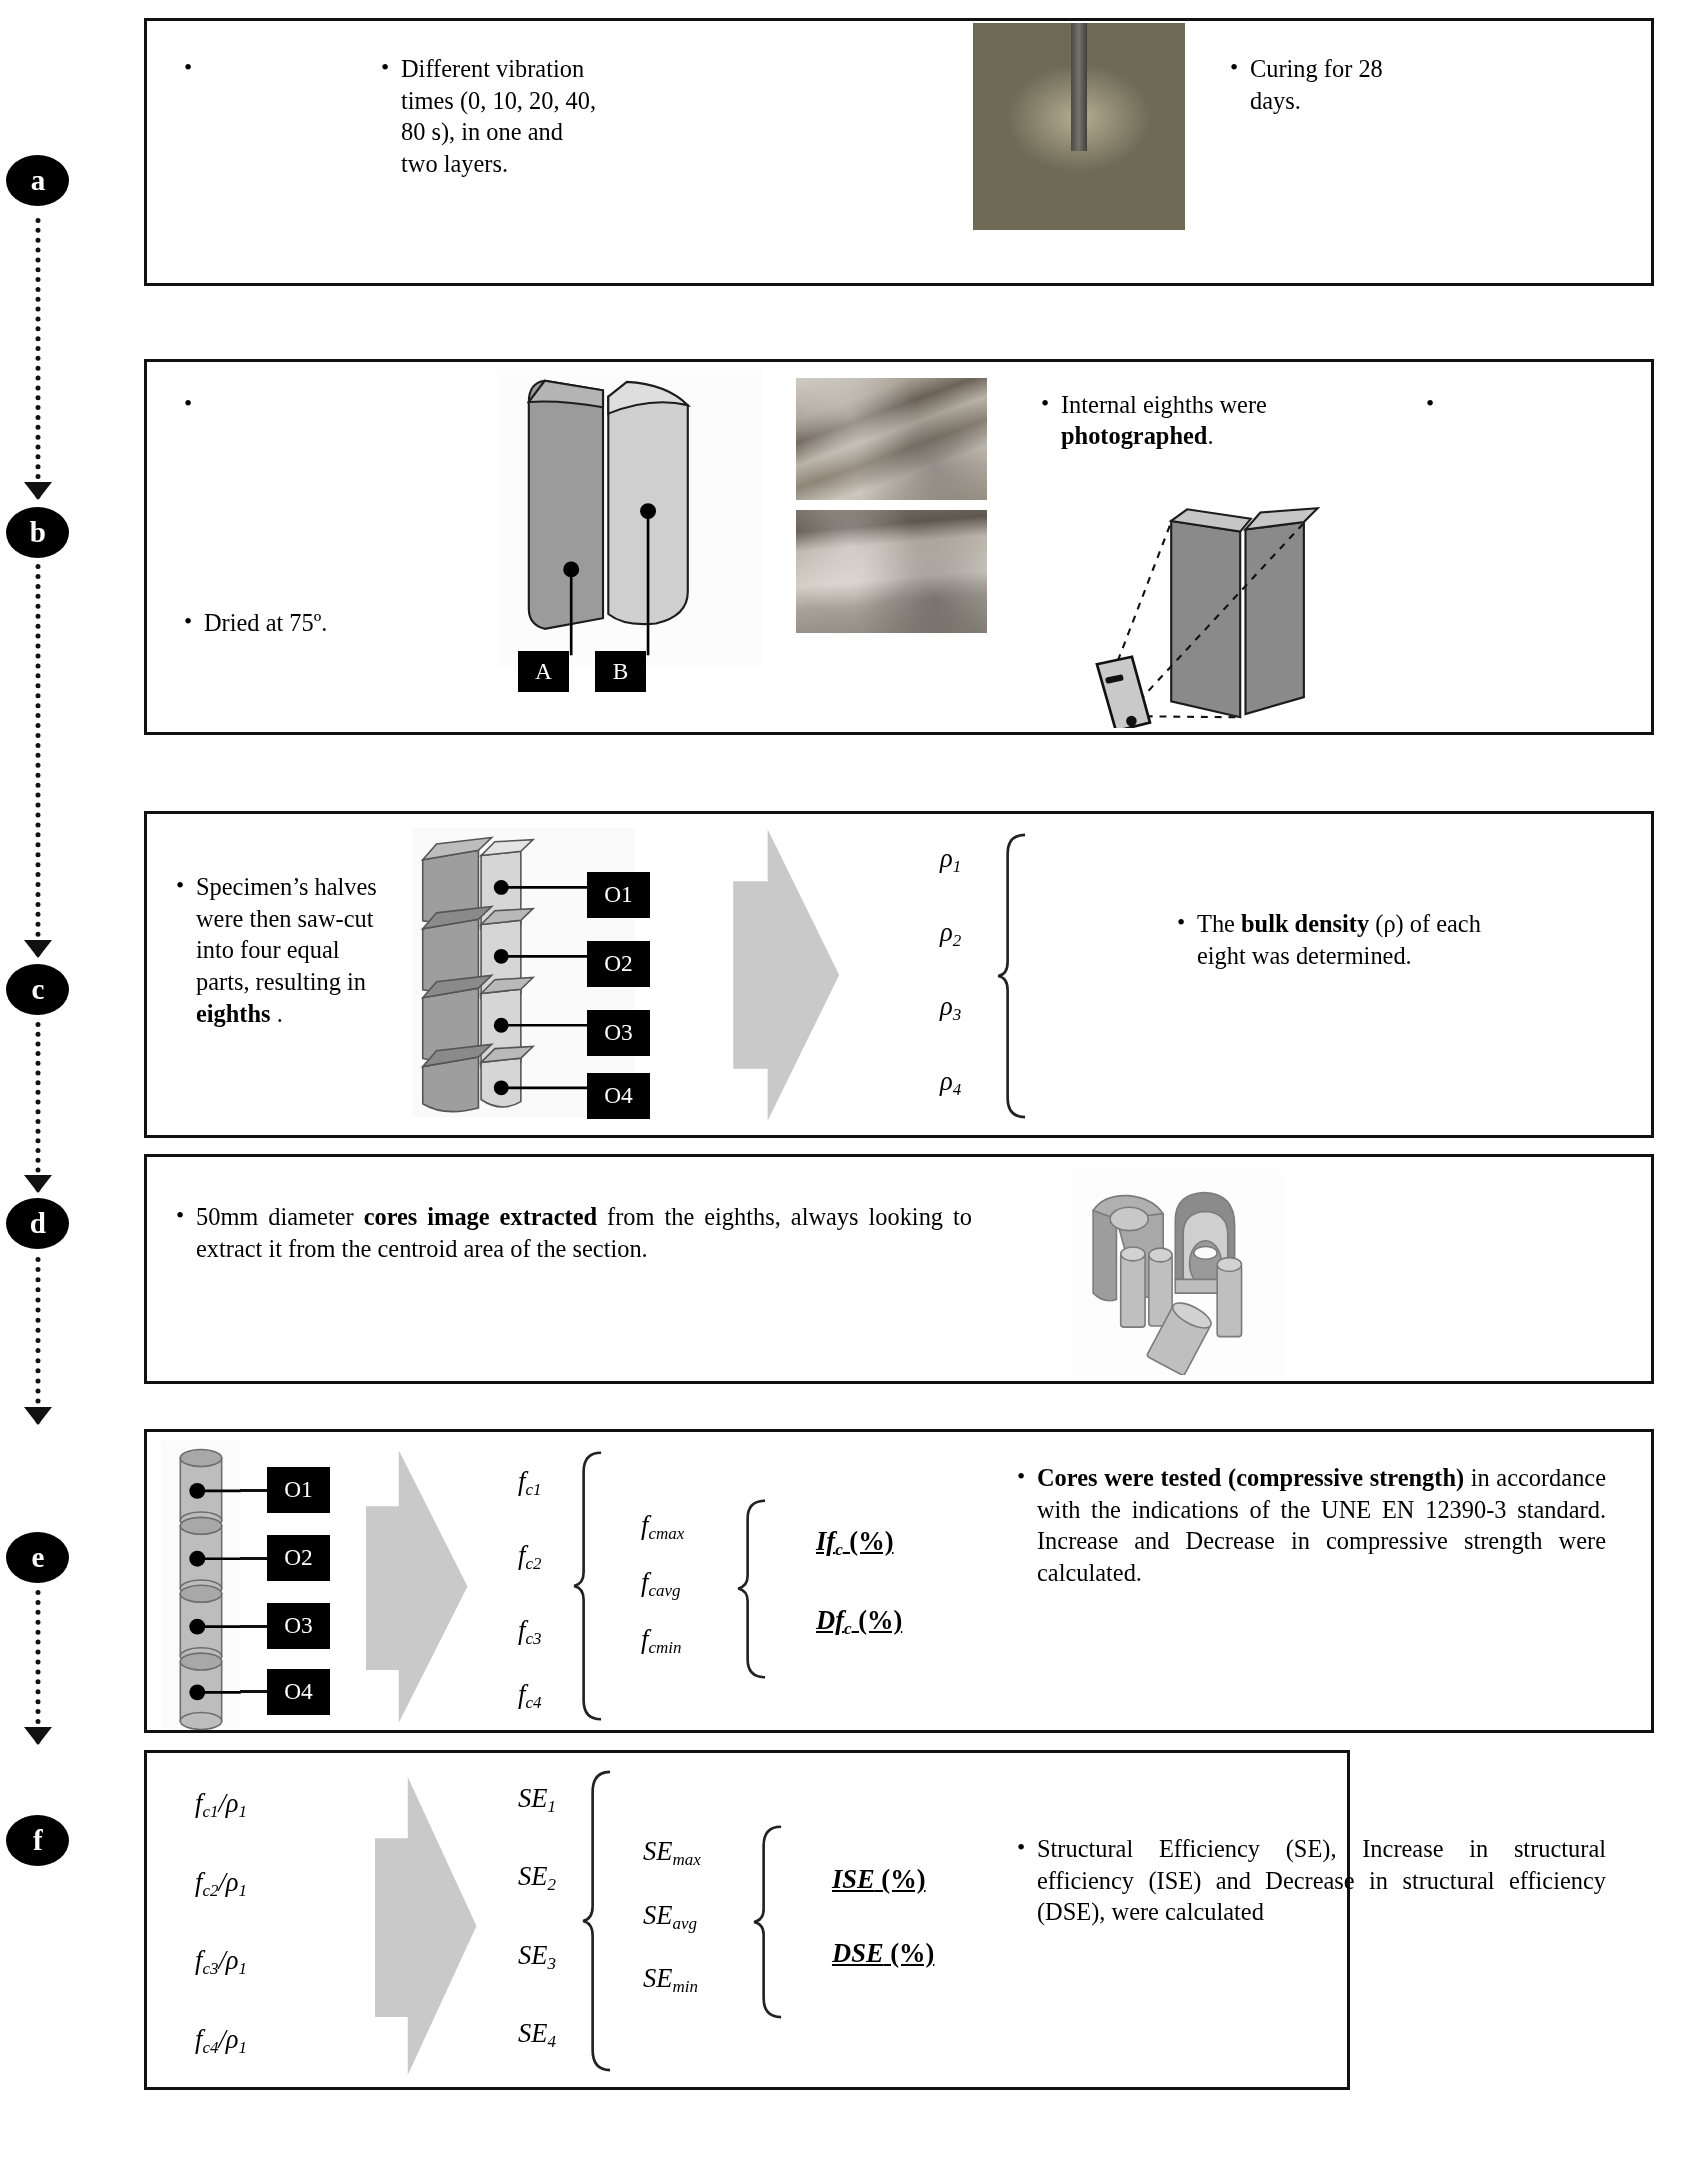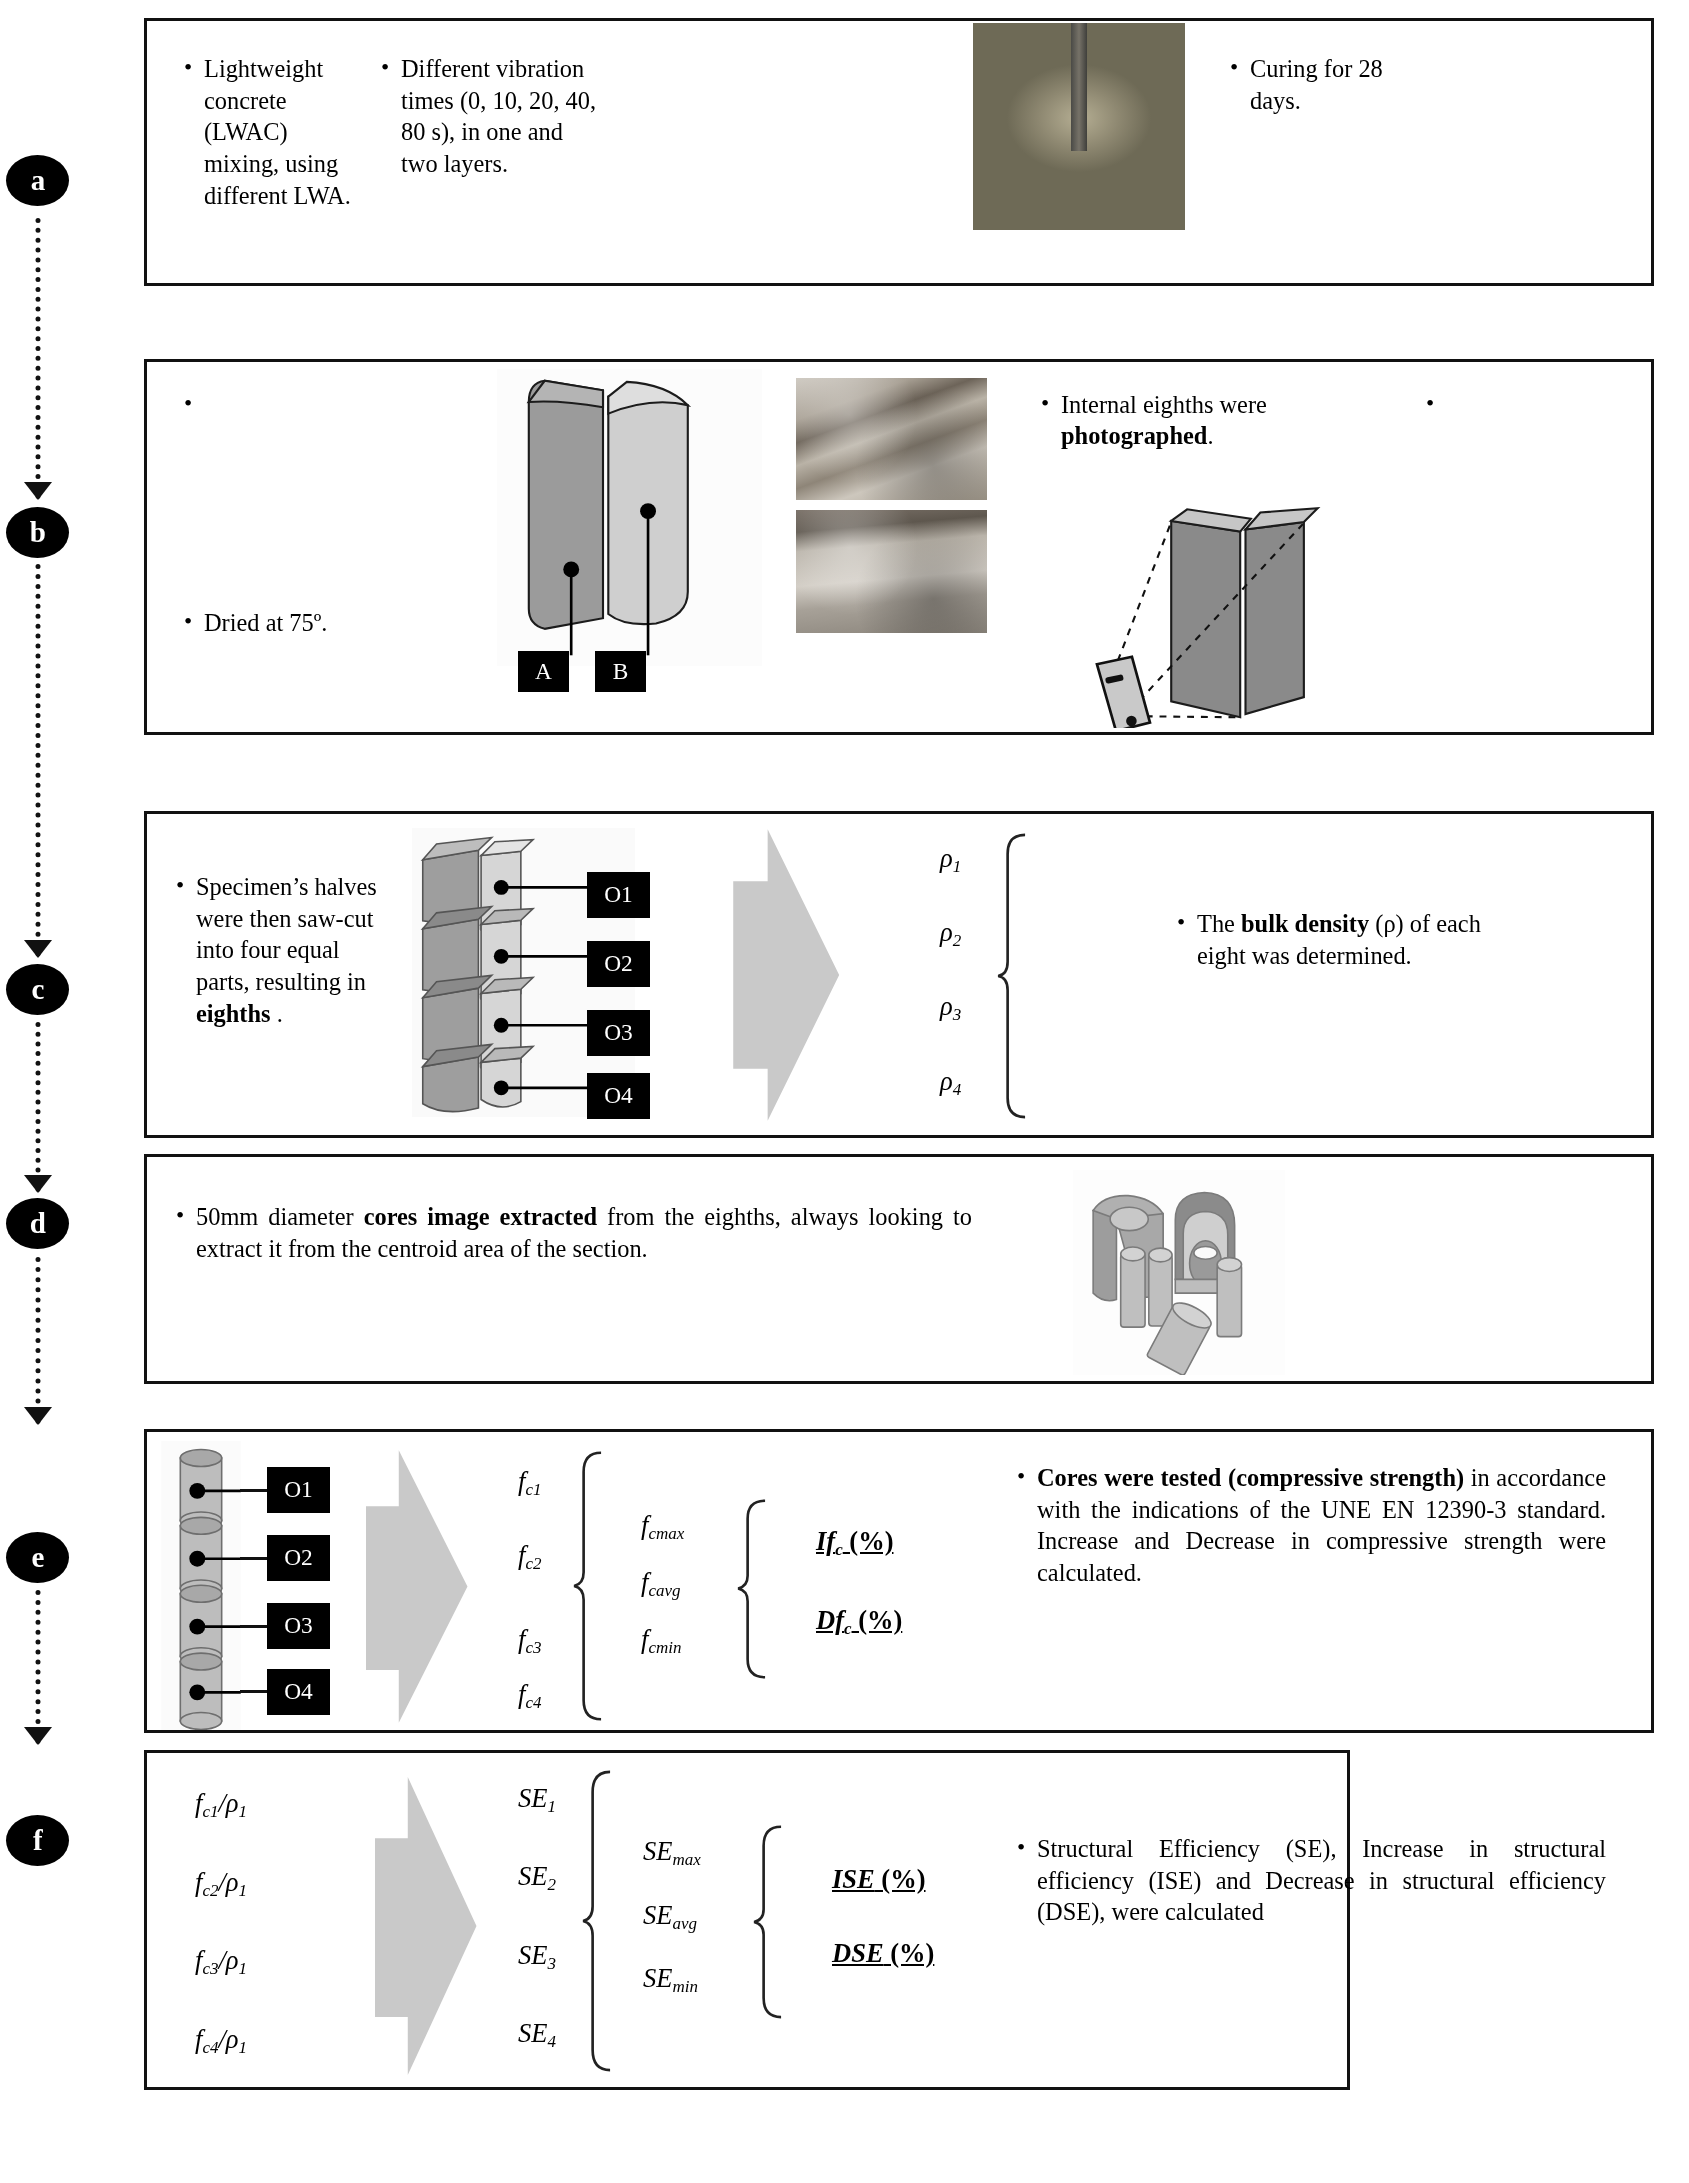--- a/index.html
+++ b/index.html
@@ -132,27 +132,20 @@
   </div>
 
   <div class="marker" style="left:6.4px;top:1815px;">
     <span>f</span>
   </div>
 
   <div class="panel" style="left:144px;top:18px;width:1510px;height:268px;">
 
     <div class="bul" style="left:37px;top:32px;width:175px;">
       <span class="dot">•</span>
-      <span class="txt">
-        <span>Lightweight</span><br>
-        <span>concrete</span><br>
-        <span>(LWAC)</span><br>
-        <span>mixing, using</span><br>
-        <span>different LWA.</span>
-      </span>
     </div>
 
     <div class="bul" style="left:234px;top:32px;width:218px;">
       <span class="dot">•</span>
       <span class="txt">
         <span>Different vibration</span><br>
         <span>times (0, 10, 20, 40,</span><br>
         <span>80 s), in one and</span><br>
         <span>two layers.</span>
       </span>
@@ -390,21 +383,21 @@
       </div>
 
     <svg class="chev" style="left:219px;top:10.6px;width:111px;height:287px;" viewBox="0 0 210 540">
       <path d="M0 118 L62 118 L62 12 L192 270 L62 528 L62 428 L0 428 Z" fill="#c9c9c9"></path>
     </svg>
 
     <div class="math" style="left:371px;top:36px;">
       <span>f</span><span class="sub">c1</span></div>
     <div class="math" style="left:371px;top:110px;">
       <span>f</span><span class="sub">c2</span></div>
-    <div class="math" style="left:371px;top:185px;margin-top:9px;">
+    <div class="math" style="left:371px;top:185px;">
       <span>f</span><span class="sub">c3</span></div>
     <div class="math" style="left:371px;top:249px;">
       <span>f</span><span class="sub">c4</span></div>
 
     <svg class="brace" style="left:425px;top:16px;width:37px;height:276px;" viewBox="0 0 70 520">
       <path d="M55 8 Q22 8 22 44 L22 234 Q22 256 4 260 Q22 264 22 286 L22 476 Q22 512 55 512" fill="none" stroke="#222" stroke-width="5"></path>
     </svg>
 
     <div class="math" style="left:494px;top:80px;">
       <span>f</span><span class="sub">cmax</span></div>

